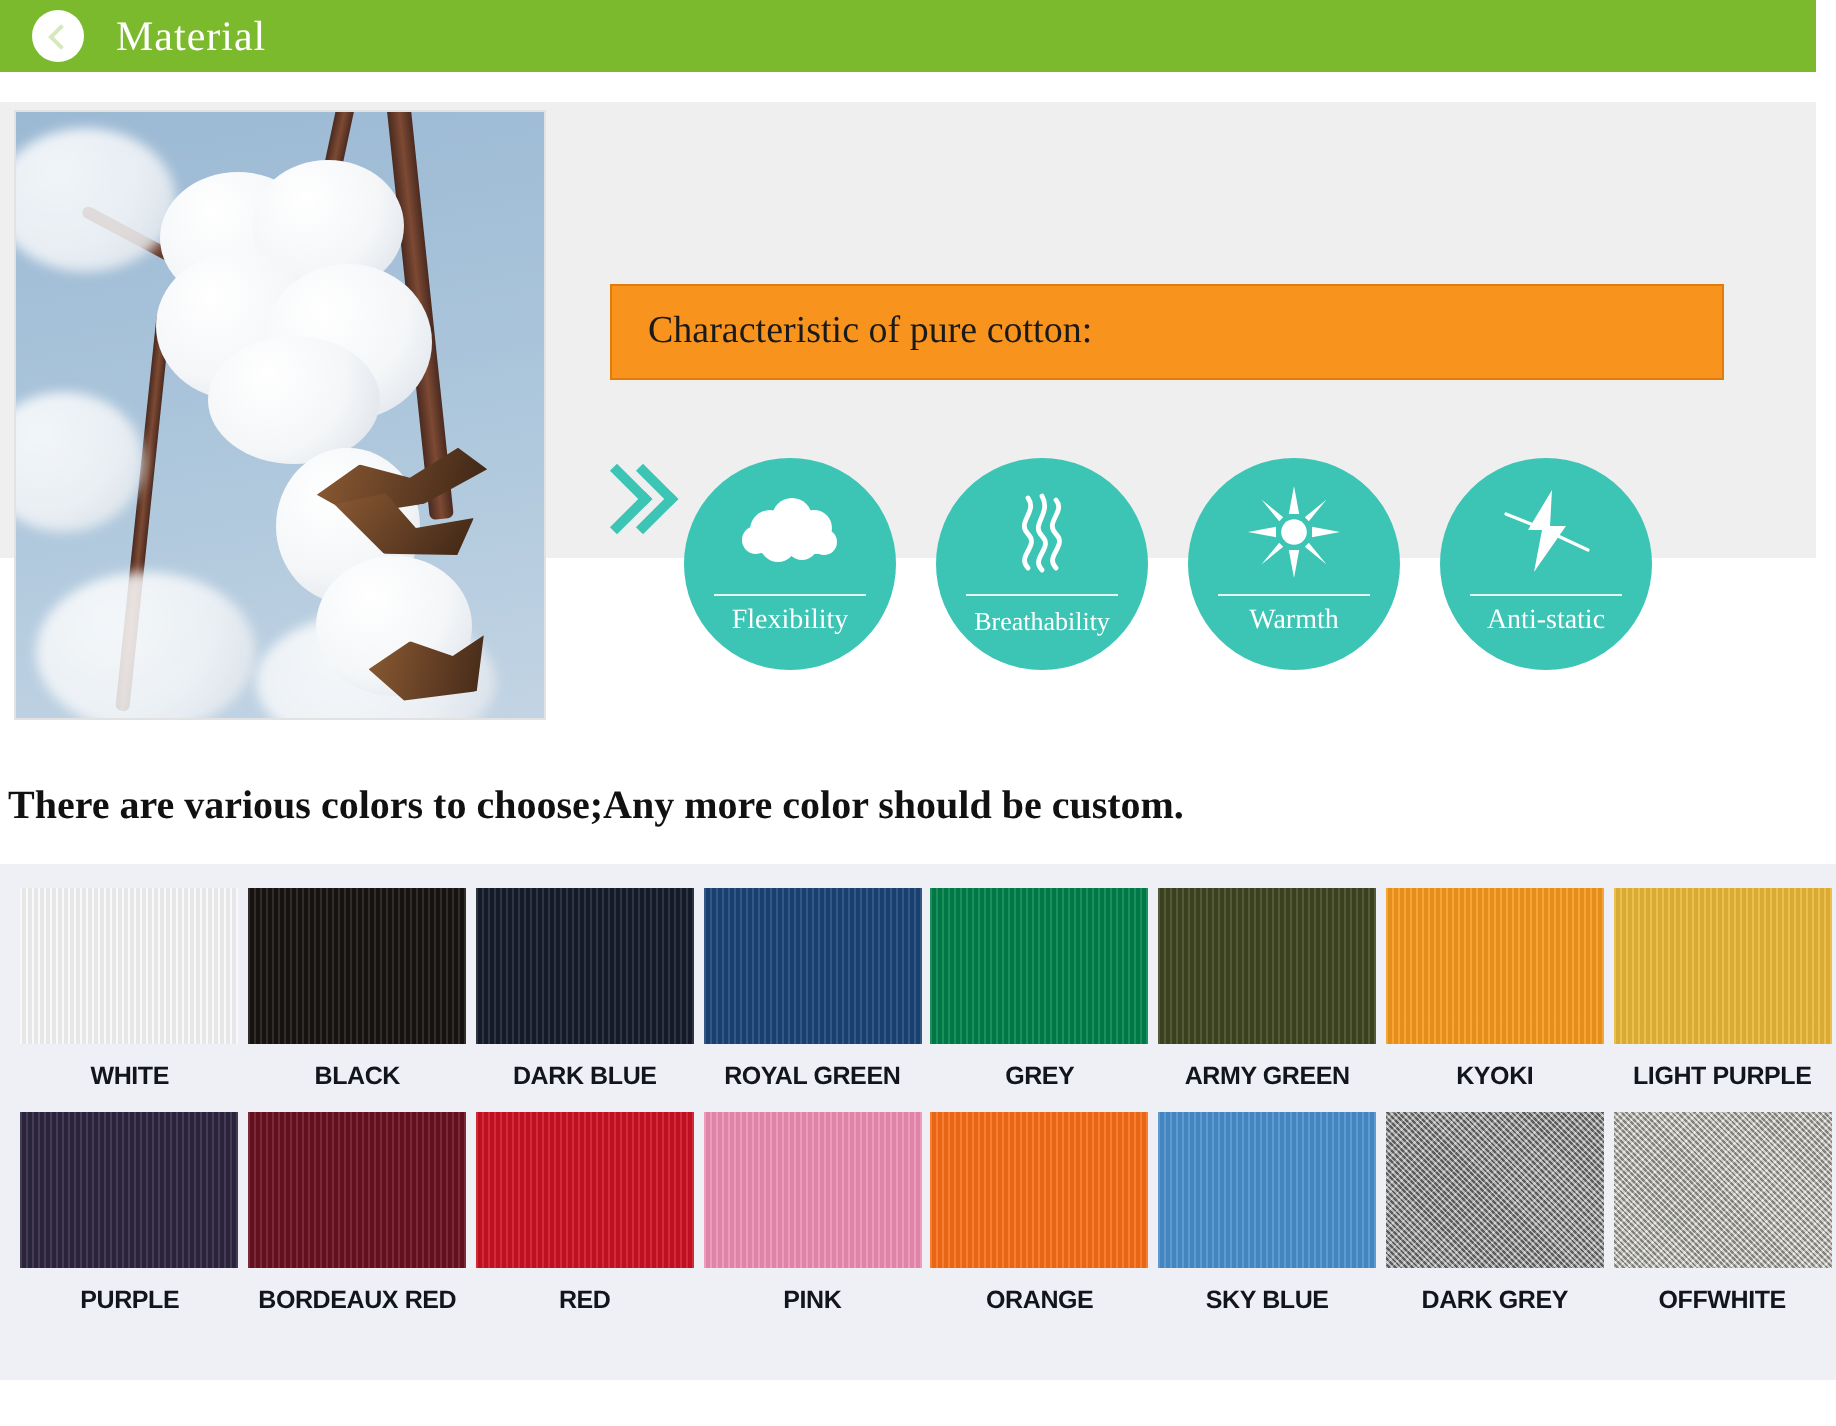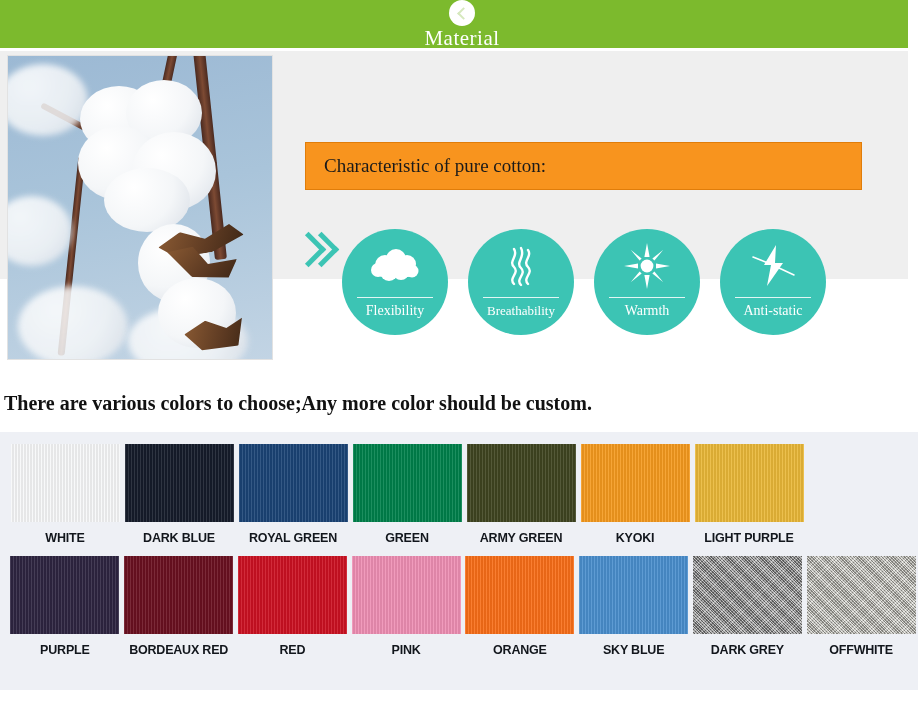--- a/index.html
+++ b/index.html
@@ -13,25 +13,24 @@
     font-family: "Liberation Sans", sans-serif;
     overflow: hidden;
     position: relative;
   }
 
   
   .header-bar {
     position: absolute;
     left: 0; top: 0;
     width: 908px;
-    height: 48px;
+    height: 36px;
     background: #7cba2d;
     display: flex;
     align-items: center;
-    flex-direction: column;
   }
   .header-circle {
     width: 26px; height: 26px;
     border-radius: 50%;
     background: #ffffff;
     margin-left: 16px;
     position: relative;
     flex: none;
   }
   .header-circle::before {
@@ -358,36 +357,42 @@
 
 <div class="swatch-panel">
   <div class="swatch-row r1" id="row1">
       <div class="swatch-cell">
         <div class="swatch-chip" style="background: rgb(247, 248, 249);">
           <div class="tex"></div>
         </div>
         <div class="swatch-label">WHITE</div>
       </div>
       <div class="swatch-cell">
+        <div class="swatch-chip" style="background: rgb(23, 19, 16);">
+          <div class="tex"></div>
+        </div>
+        <div class="swatch-label">BLACK</div>
+      </div>
+      <div class="swatch-cell">
         <div class="swatch-chip" style="background: rgb(21, 28, 43);">
           <div class="tex"></div>
         </div>
         <div class="swatch-label">DARK BLUE</div>
       </div>
       <div class="swatch-cell">
         <div class="swatch-chip" style="background: rgb(27, 68, 118);">
           <div class="tex"></div>
         </div>
         <div class="swatch-label">ROYAL GREEN</div>
       </div>
       <div class="swatch-cell">
         <div class="swatch-chip" style="background: rgb(0, 129, 75);">
           <div class="tex"></div>
         </div>
-        <div class="swatch-label">GREEN</div>
+        <div class="swatch-label">GREY</div>
       </div>
       <div class="swatch-cell">
         <div class="swatch-chip" style="background: rgb(63, 69, 32);">
           <div class="tex"></div>
         </div>
         <div class="swatch-label">ARMY GREEN</div>
       </div>
       <div class="swatch-cell">
         <div class="swatch-chip" style="background: rgb(245, 154, 30);">
           <div class="tex"></div>

